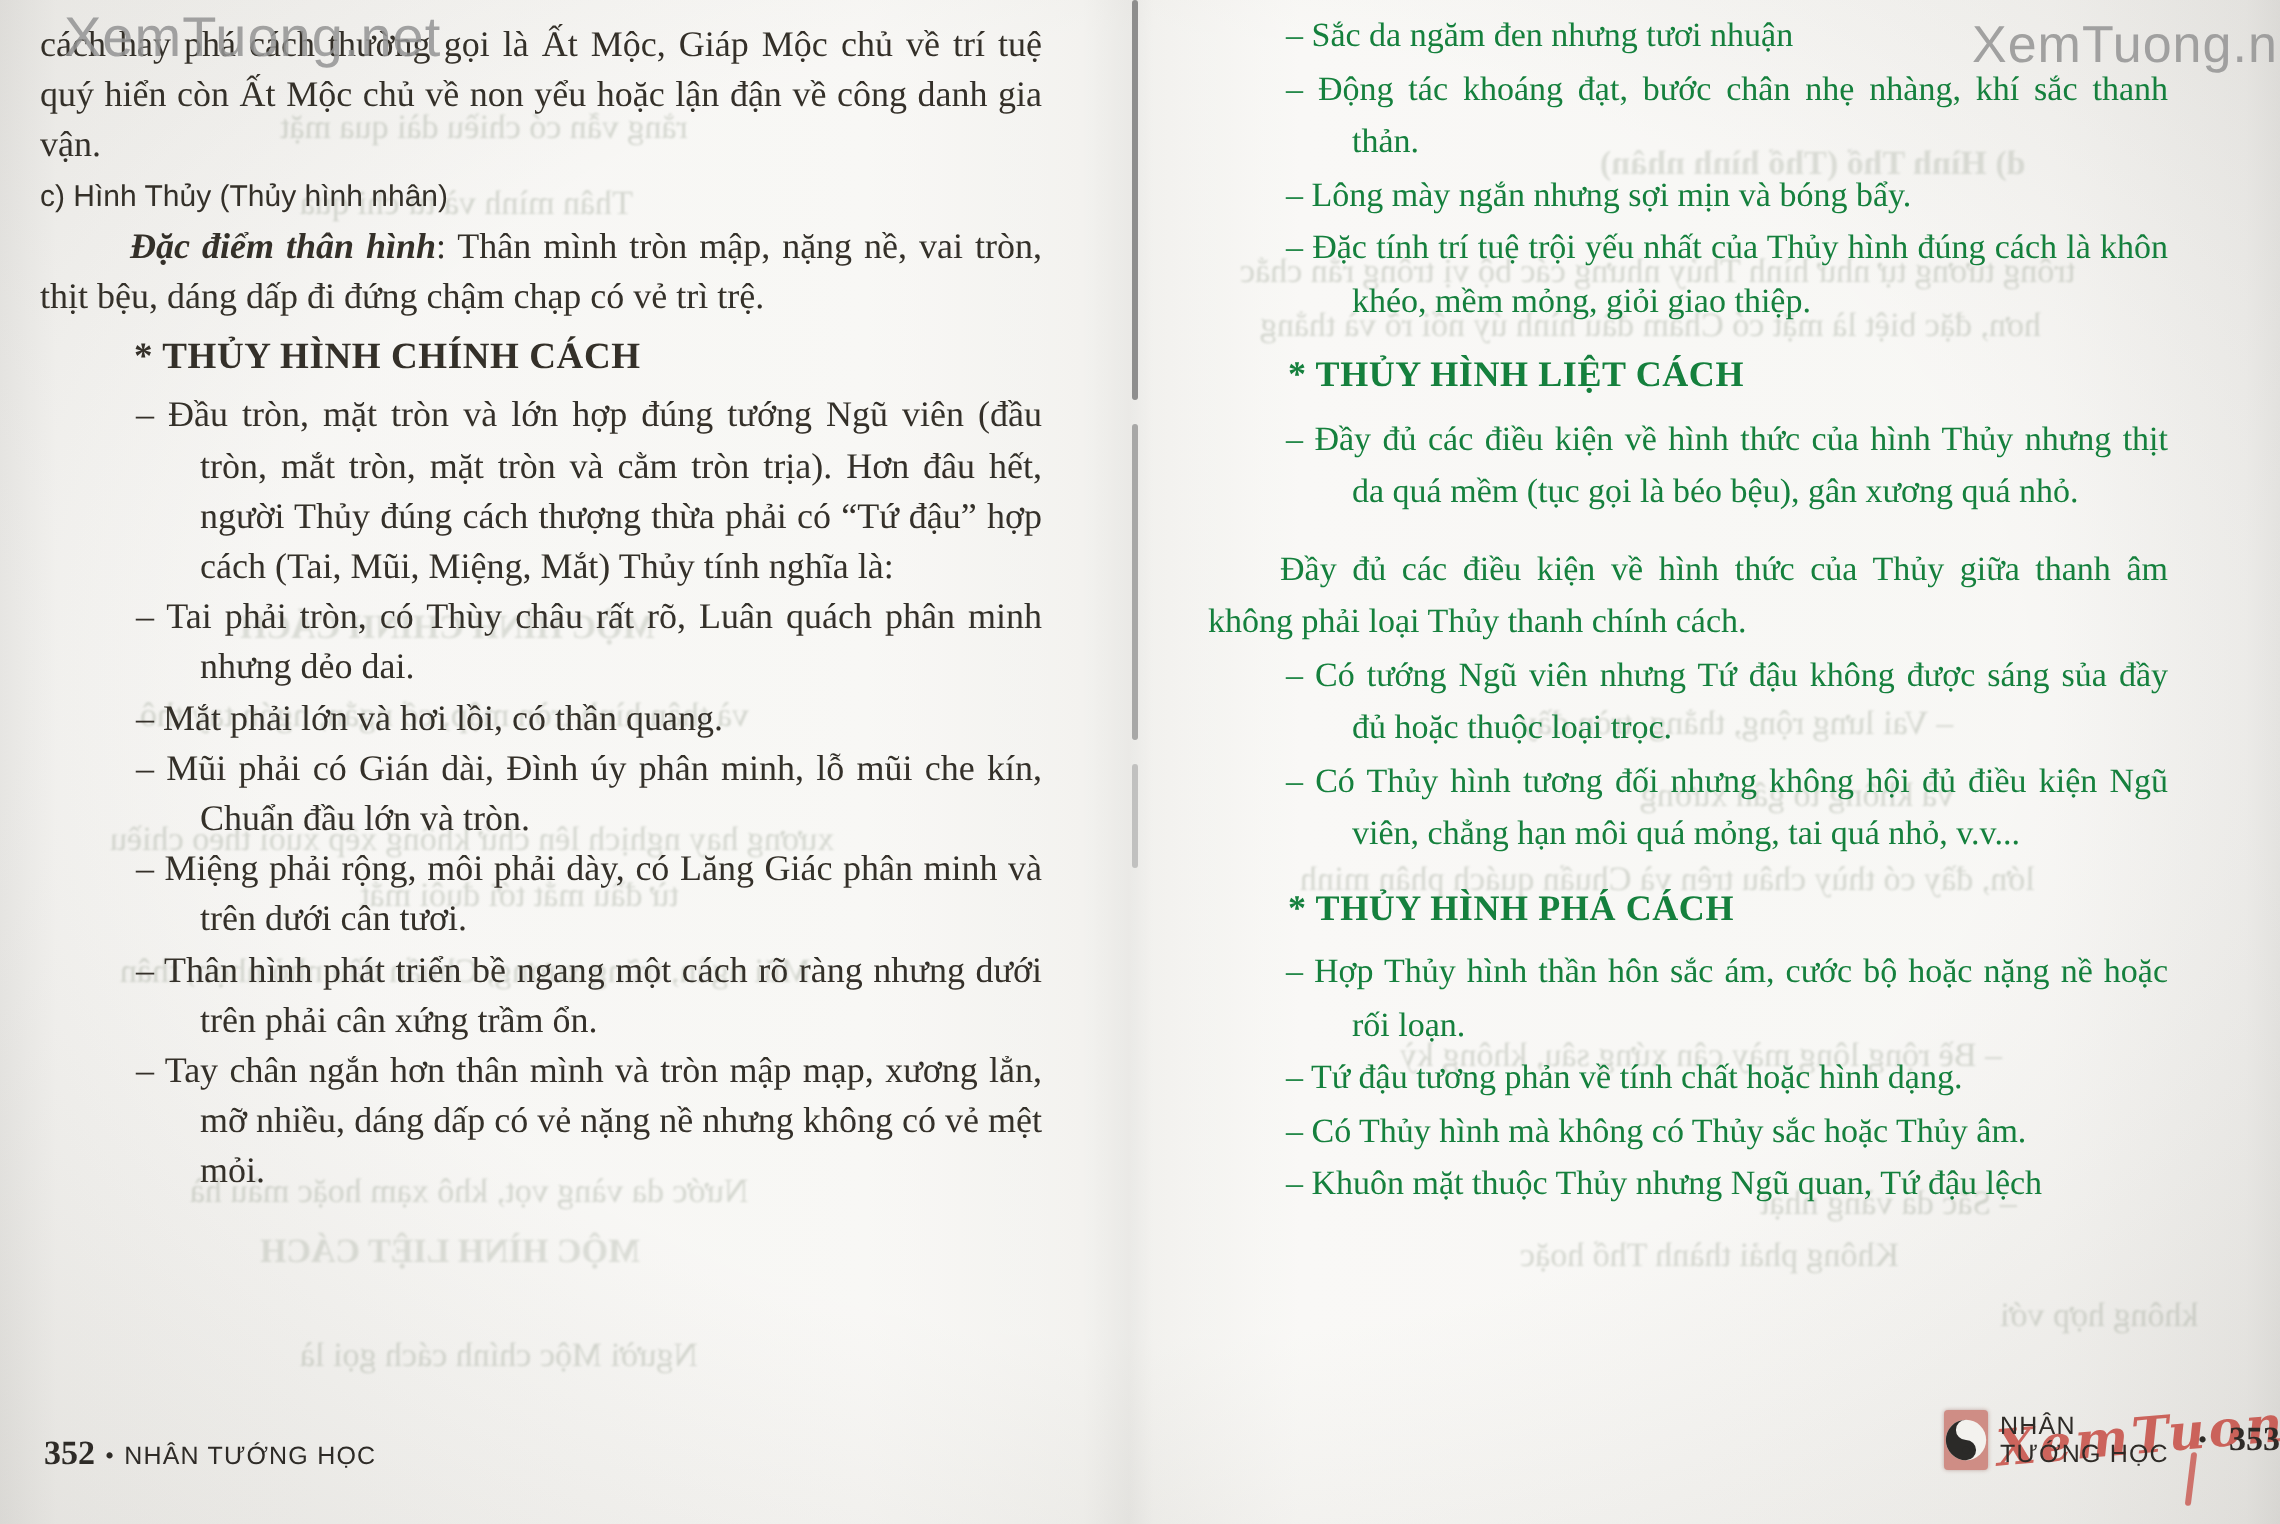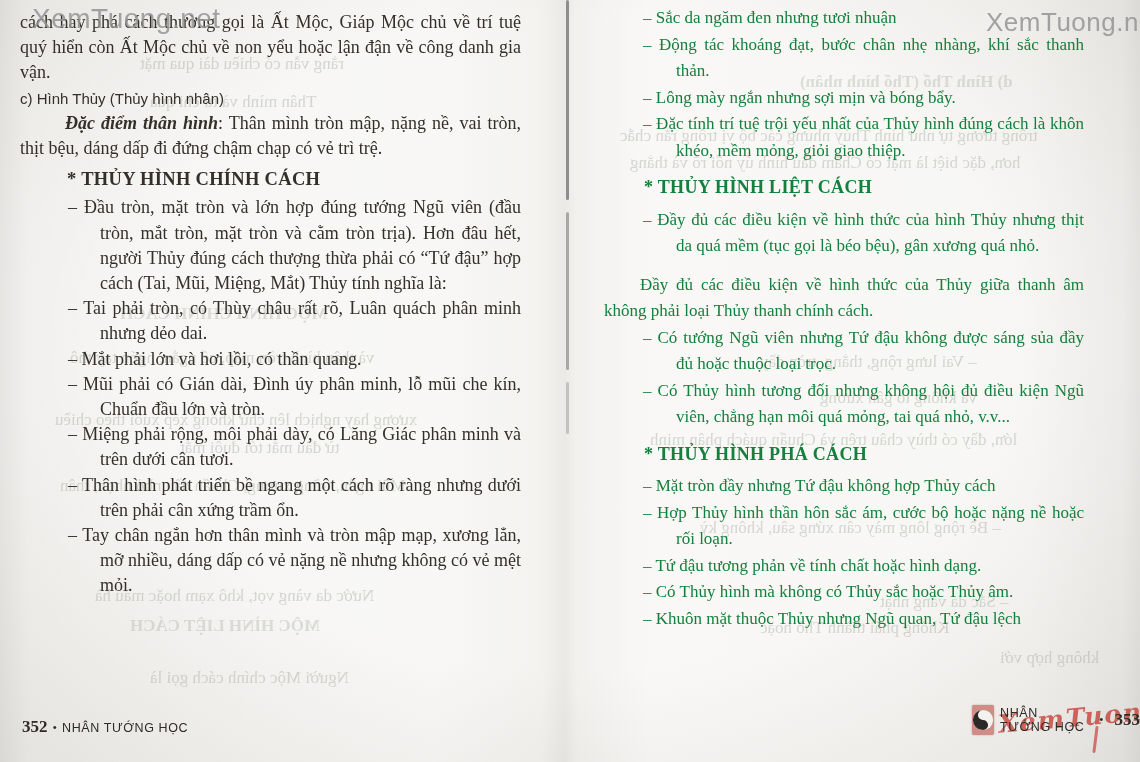--- a/index.html
+++ b/index.html
@@ -131,21 +131,20 @@
 
   <p class="sub">* THỦY HÌNH LIỆT CÁCH</p>
 
   <div class="t bullet">– Đầy đủ các điều kiện về hình thức của hình Thủy nhưng thịt da quá mềm (tục gọi là béo bệu), gân xương quá nhỏ.</div>
   <p class="para">Đầy đủ các điều kiện về hình thức của Thủy giữa thanh âm không phải loại Thủy thanh chính cách.</p>
   <div class="t bullet">– Có tướng Ngũ viên nhưng Tứ đậu không được sáng sủa đầy đủ hoặc thuộc loại trọc.</div>
   <div class="t bullet">– Có Thủy hình tương đối nhưng không hội đủ điều kiện Ngũ viên, chẳng hạn môi quá mỏng, tai quá nhỏ, v.v...</div>
 
   <p class="sub">* THỦY HÌNH PHÁ CÁCH</p>
 
-  <div class="t bullet">– Mặt tròn đầy nhưng Tứ đậu không hợp Thủy cách</div>
   <div class="t bullet">– Hợp Thủy hình thần hôn sắc ám, cước bộ hoặc nặng nề hoặc rối loạn.</div>
   <div class="t bullet">– Tứ đậu tương phản về tính chất hoặc hình dạng.</div>
   <div class="t bullet">– Có Thủy hình mà không có Thủy sắc hoặc Thủy âm.</div>
   <div class="t bullet">– Khuôn mặt thuộc Thủy nhưng Ngũ quan, Tứ đậu lệch</div>
 </div>
 
 <div class="wm" id="wm-tl">XemTuong.net</div>
 <div class="wm" id="wm-tr">XemTuong.net</div>
 <div class="wm-red">XemTuong.net</div>
 <div class="wm-red-stroke"></div>

